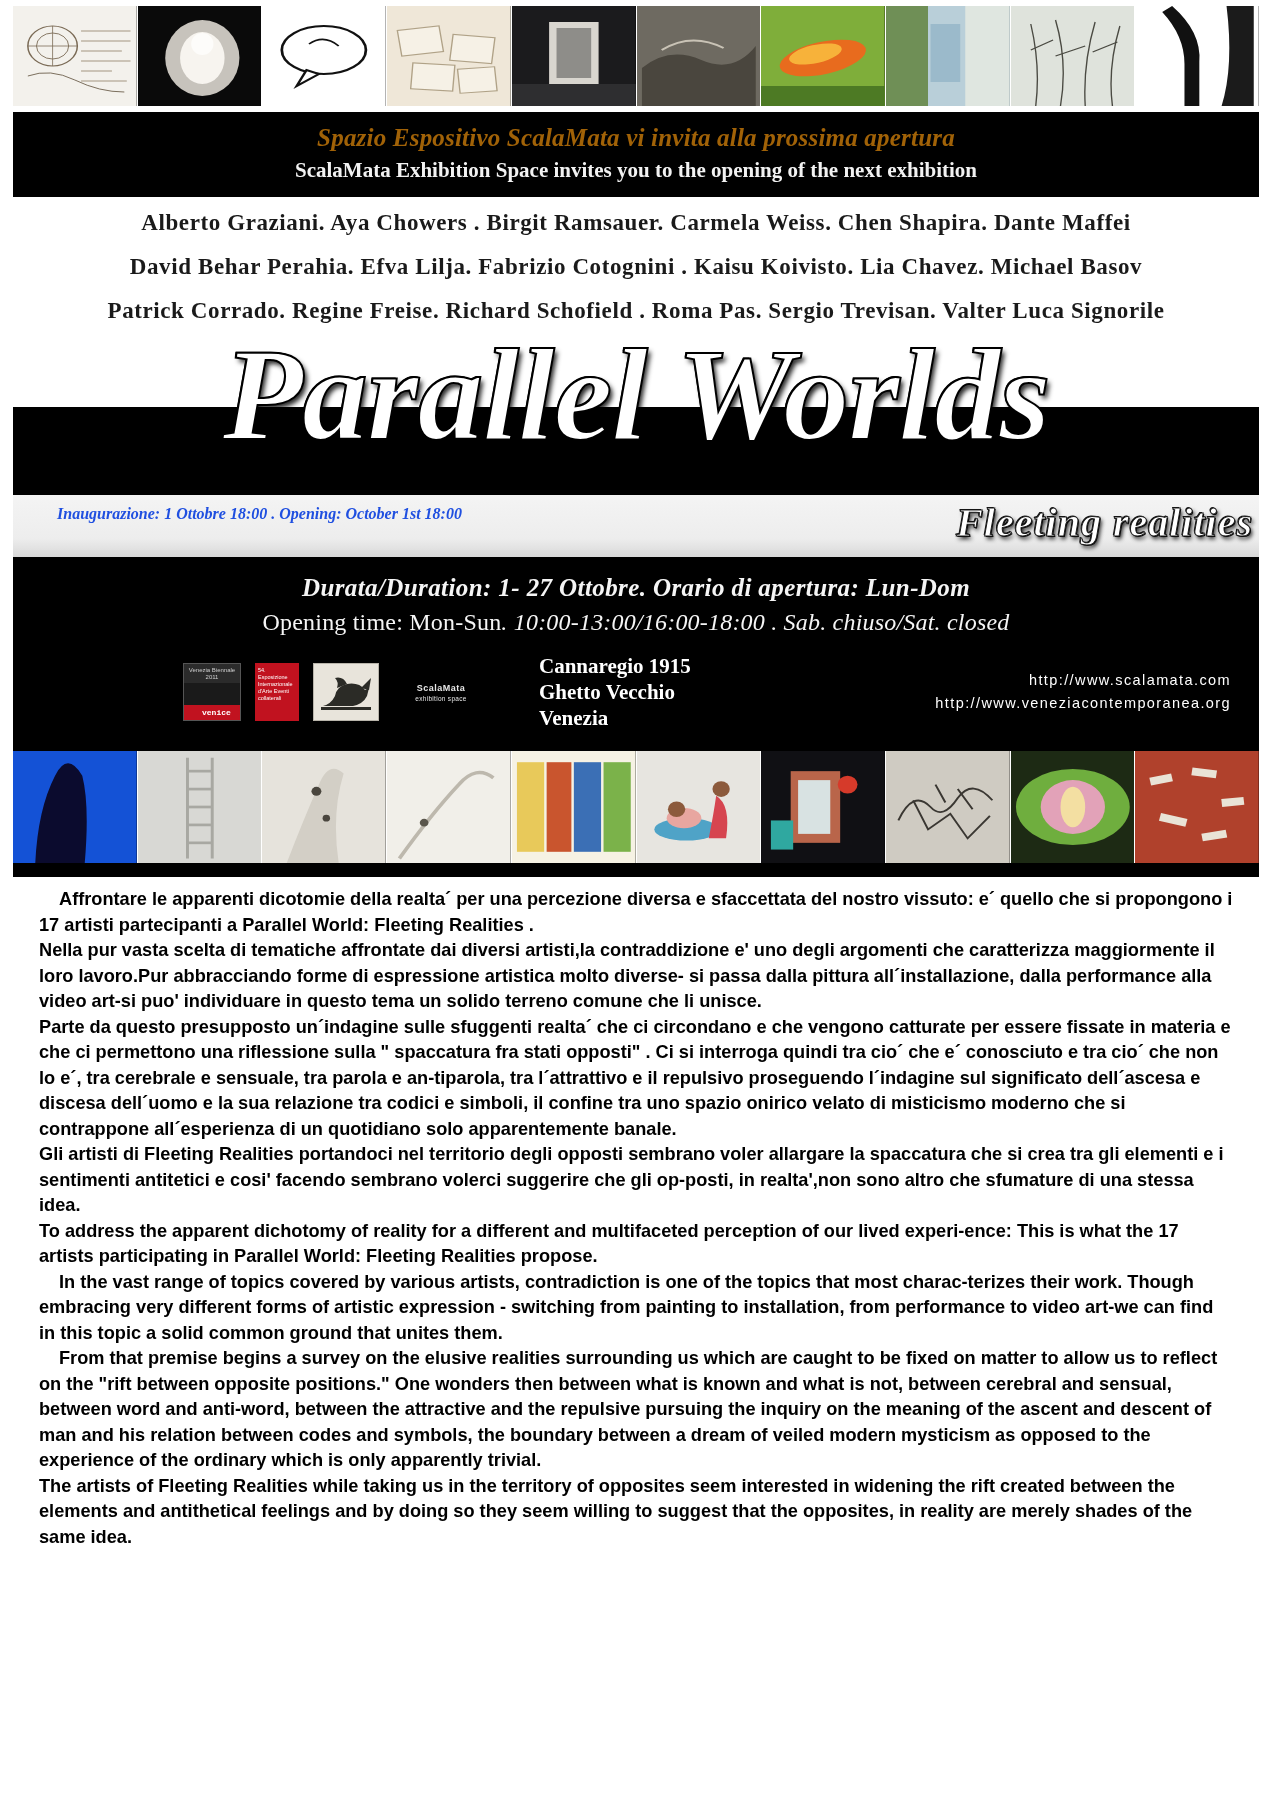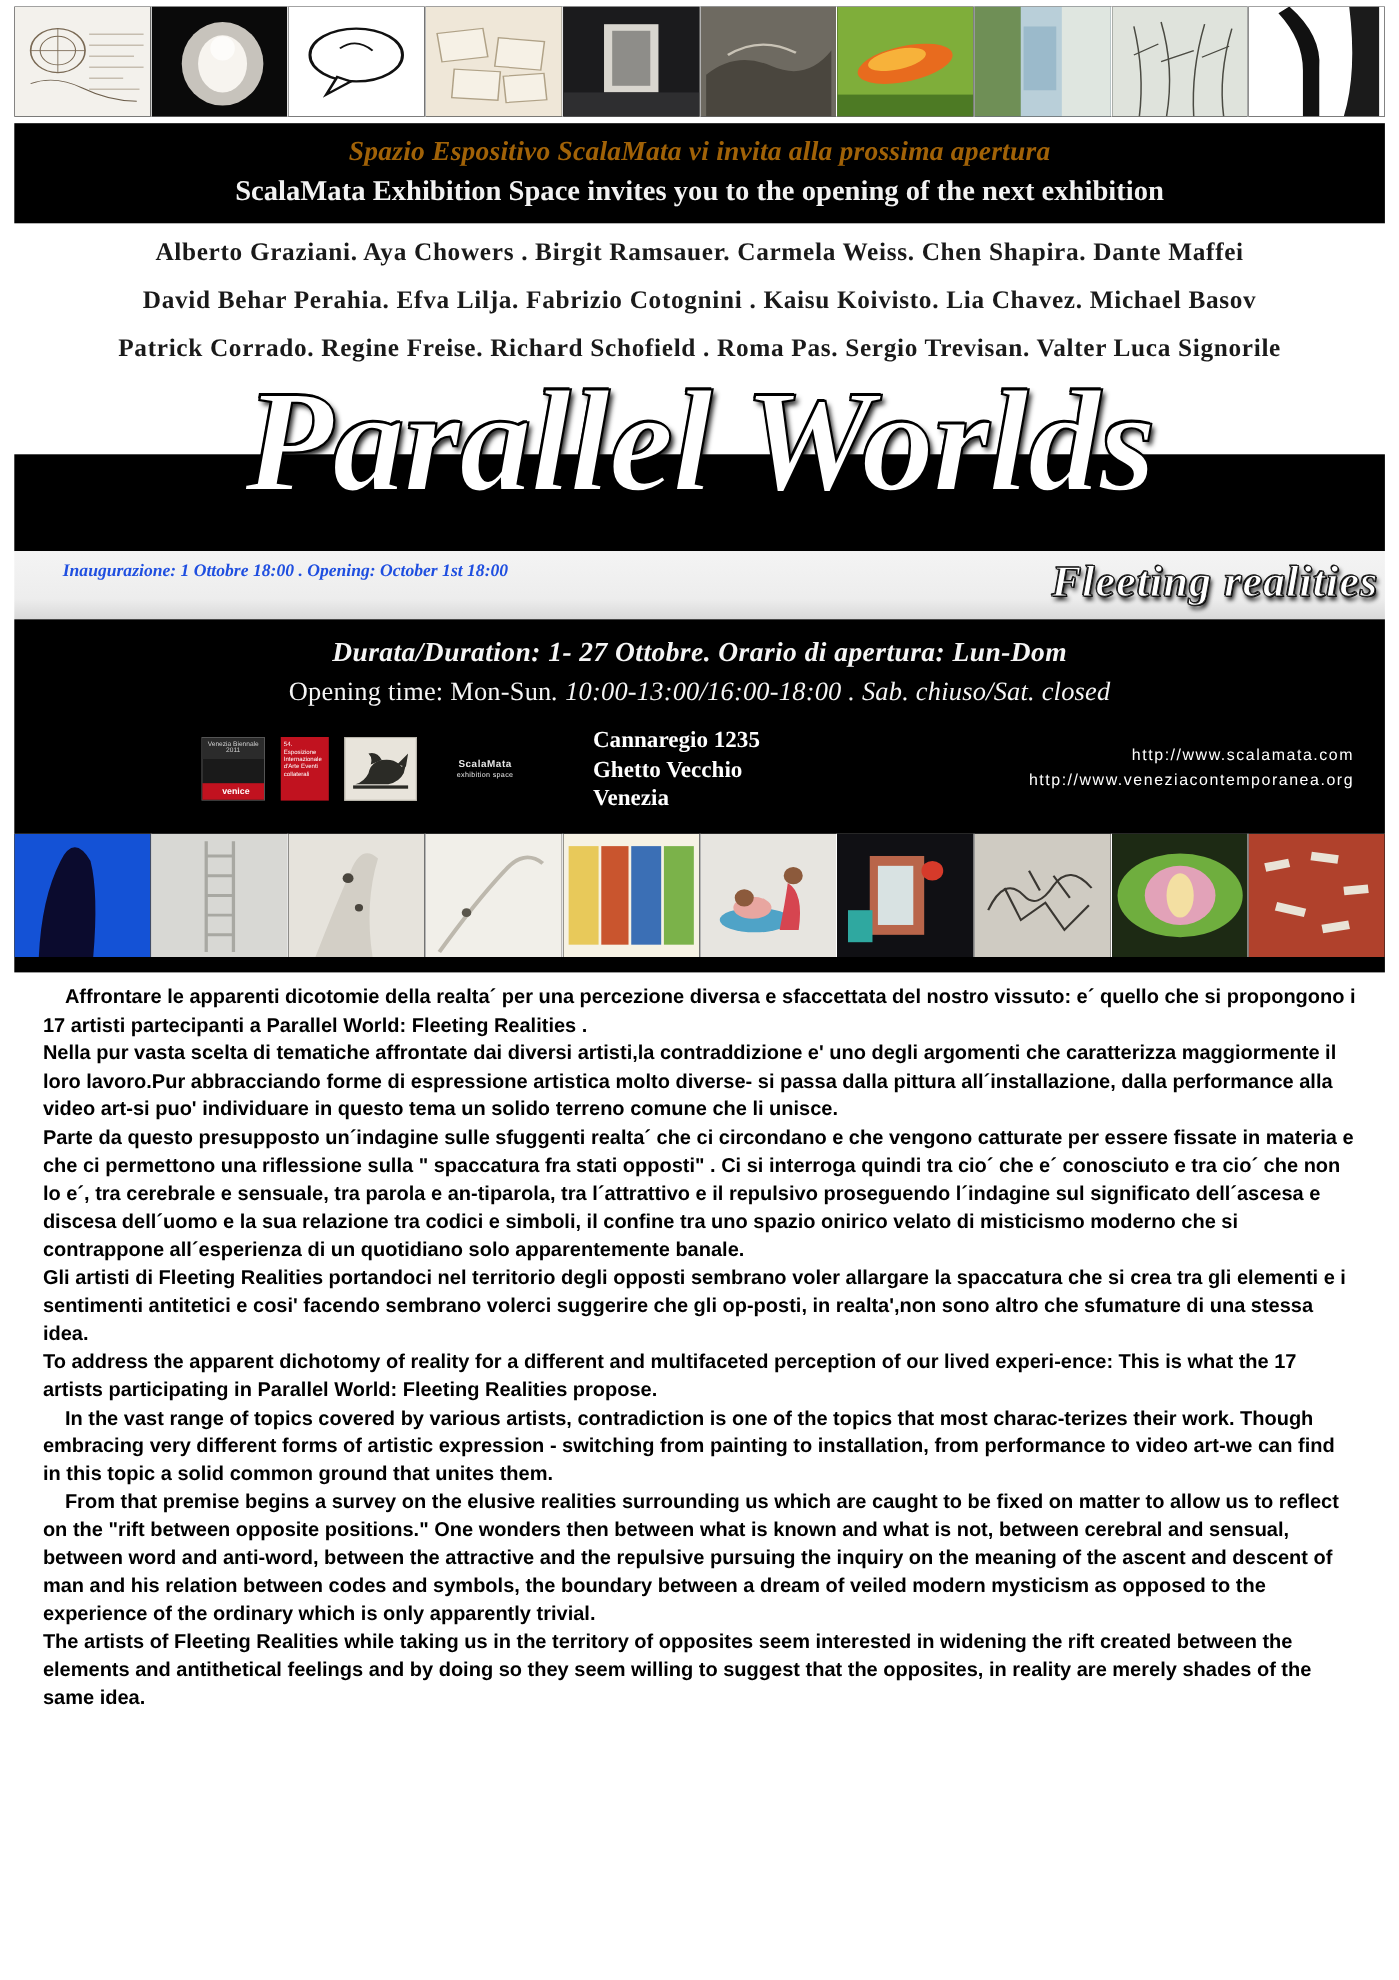--- a/index.html
+++ b/index.html
@@ -36,21 +36,21 @@
     font-style: italic;
     font-weight:bold;
     font-size: 25px;
     color:#a16207;
     letter-spacing:0.2px;
     line-height:1.25;
   }
   .invite-en {
     font-family:"Liberation Serif", serif;
     font-weight:bold;
-    font-size: 26px;
+    font-size: 21px;
     color:#f2f2f2;
     line-height:1.35;
     margin-top:3px;
   }
 
   
   .artists { width:1246px; margin: 4px auto 0 auto; }
   .artist-row {
     font-family:"Liberation Serif", serif;
     font-weight:bold;
@@ -161,21 +161,21 @@
     flex: 0 0 auto;
     display:flex; align-items:center; justify-content:center;
     overflow:hidden;
   }
   .logo-venice {
     width:58px; height:58px; background:#1a1a1a;
     border:1px solid #555;
     display:flex; flex-direction:column; justify-content:space-between;
   }
   .logo-venice .top { background:#2b2b2b; color:#cfcfcf; font-size:6px; padding:3px 2px; line-height:1.1; font-family:"Liberation Sans",sans-serif;}
-  .logo-venice .bot { background:#c1121f; color:#fff; font-size:8px; font-weight:bold; padding:3px 18px; text-align:center; font-family:Liberation Sans, sans-serif;}
+  .logo-venice .bot { background:#c1121f; color:#fff; font-size:8px; font-weight:bold; padding:3px 18px; text-align:center; font-family:Liberation Mono, monospace;}
   .logo-biennale {
     width:44px; height:58px; background:#c1121f;
     color:#fff; font-size:5.5px; line-height:1.25;
     padding:4px 3px; font-family:"Liberation Sans",sans-serif;
     text-align:left;
   }
   .logo-lion {
     width:66px; height:58px; background:#e8e4db; border:1px solid #b8b4aa;
     display:flex;align-items:center;justify-content:center;
   }
@@ -377,21 +377,21 @@
         </svg>
       </div>
       <div class="logo">
         <div class="logo-scalamata">
           <div class="nm">ScalaMata</div>
           <div class="sub">exhibition space</div>
         </div>
       </div>
 
       <div class="address">
-        <div>Cannaregio 1235</div>
+        <div>Cannaregio 1915</div>
         <div>Ghetto Vecchio</div>
         <div>Venezia</div>
       </div>
 
       <div class="urls">
         <div>http://www.scalamata.com</div>
         <div>http://www.veneziacontemporanea.org</div>
       </div>
     </div>
   </div>

